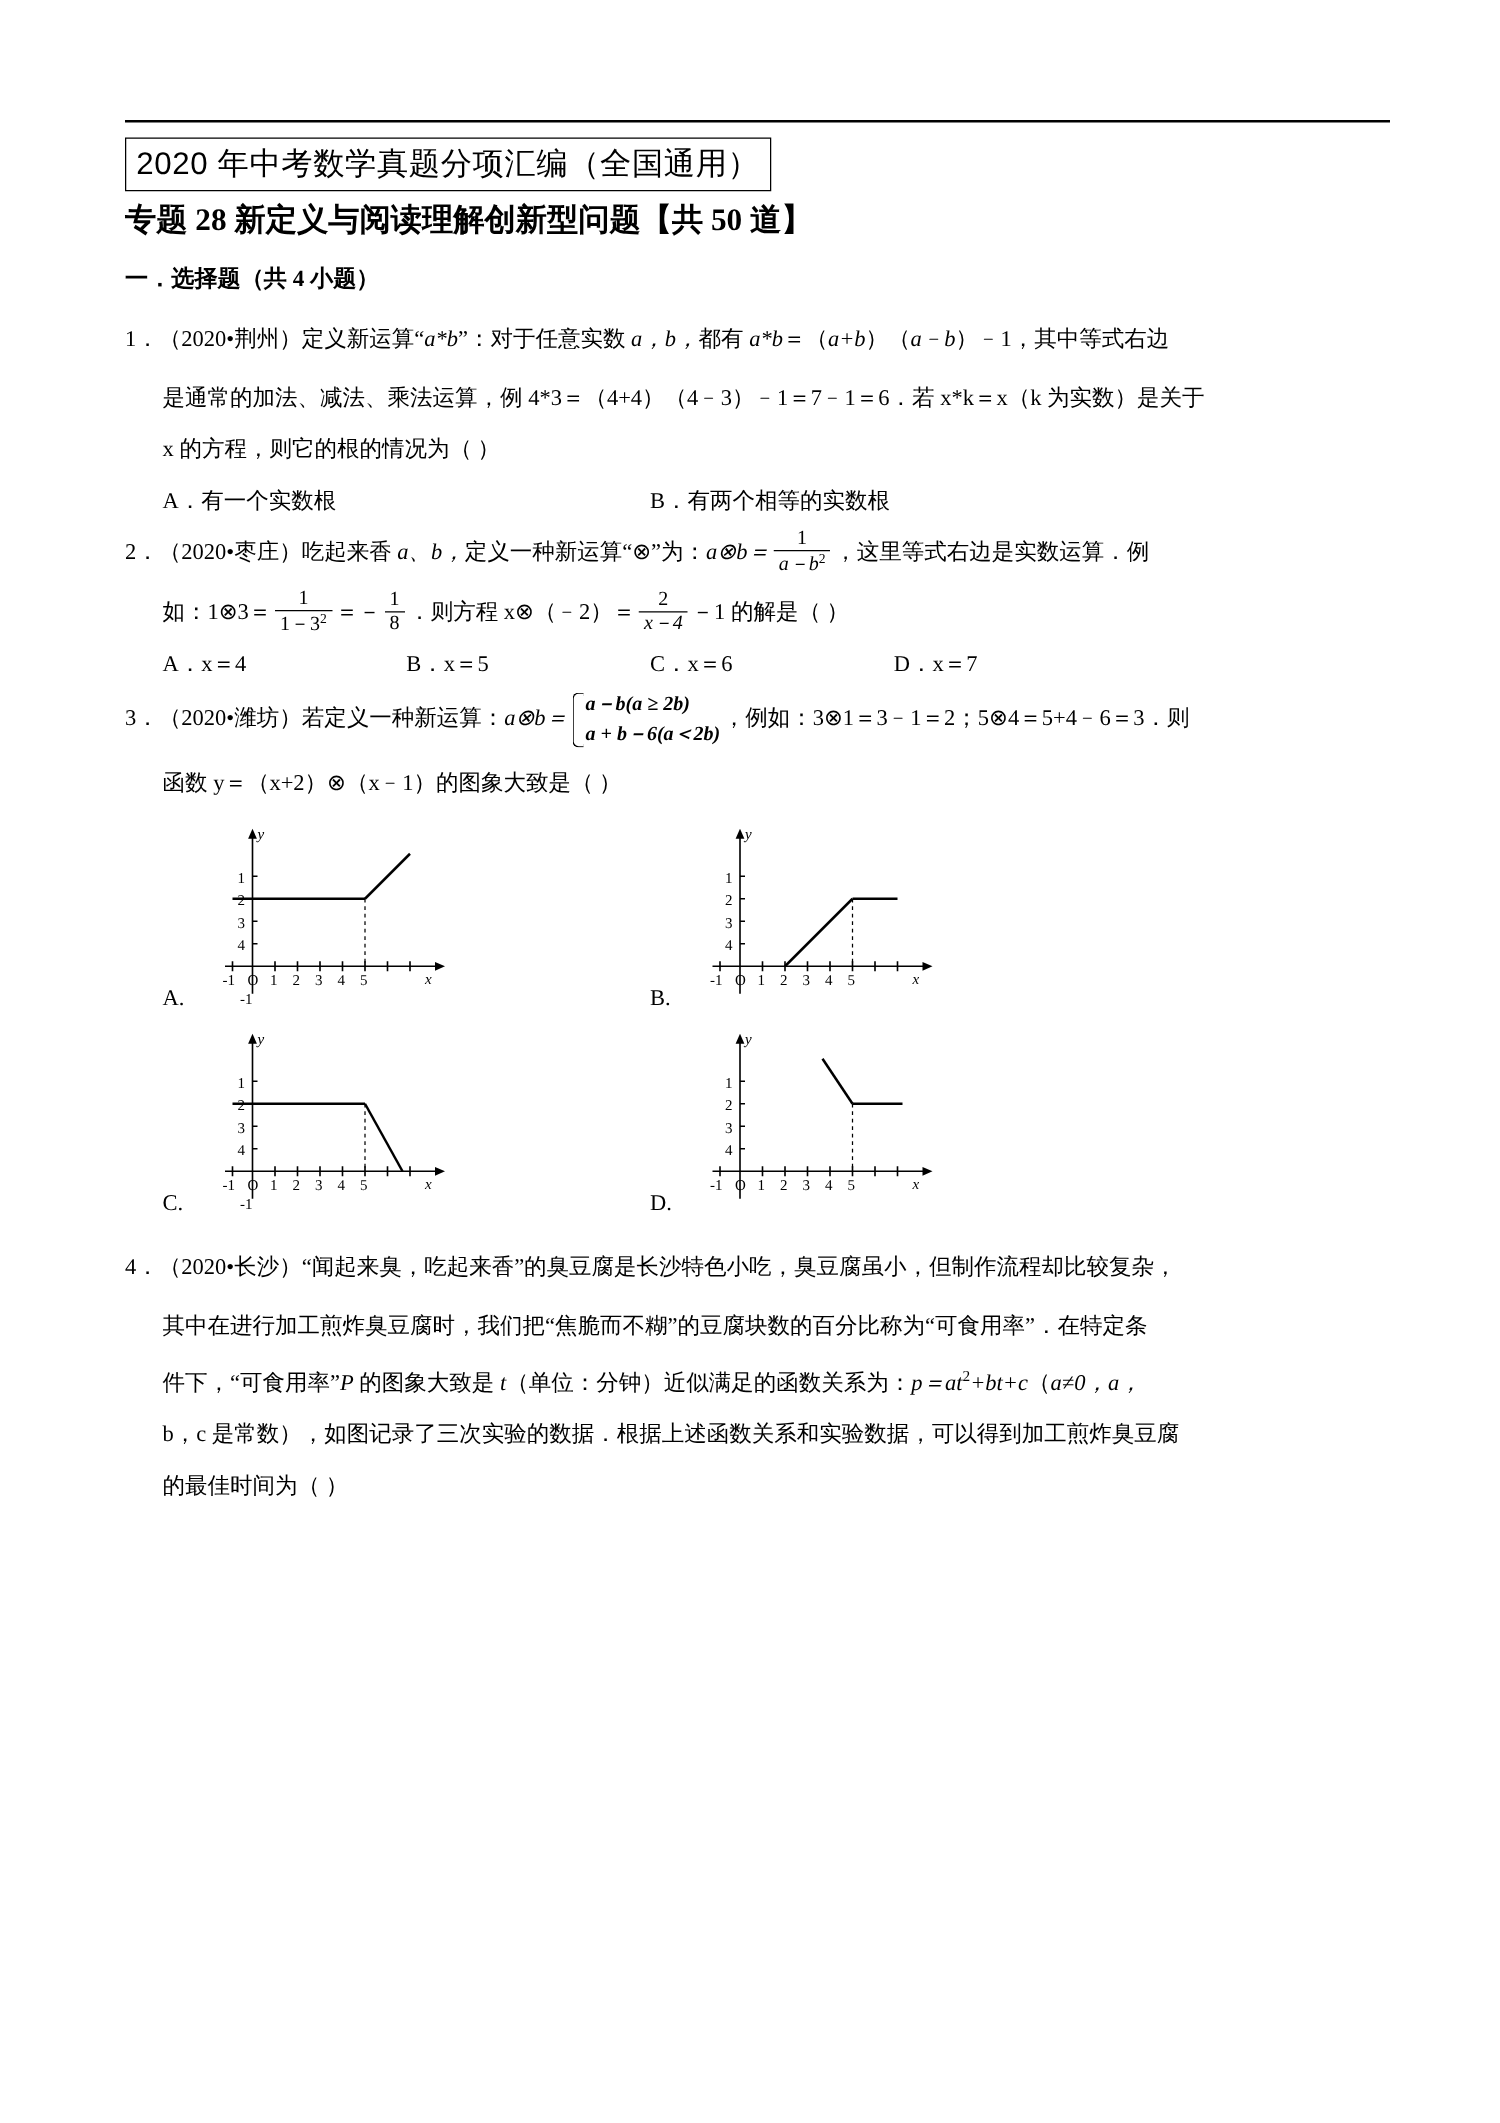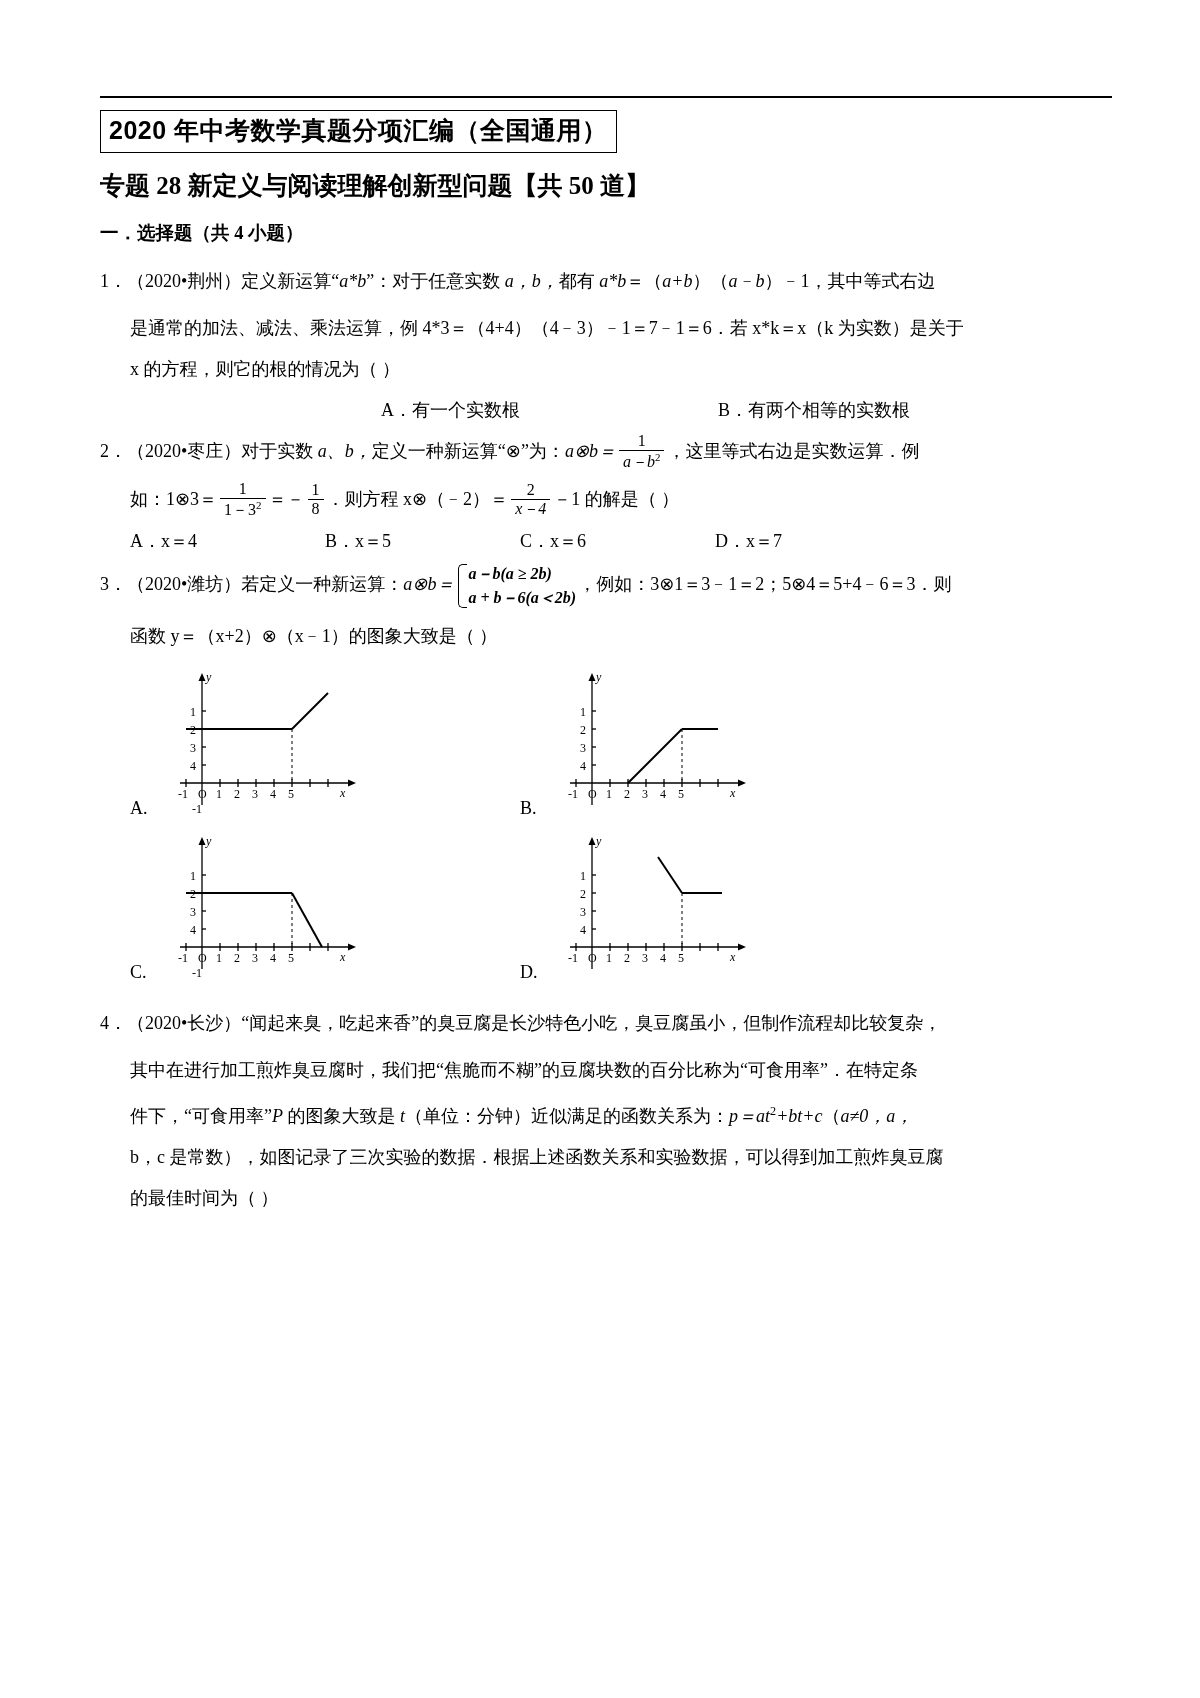--- a/index.html
+++ b/index.html
@@ -31,24 +31,23 @@
   .top-rule {
     border-top: 2px solid #000;
     width: 1012px;
     margin-bottom: 12px;
   }
   .title-box {
     display: inline-block;
     border: 1px solid #000;
     padding: 3px 8px 5px 8px;
     font-family: "Liberation Sans", sans-serif;
-    font-weight: bold;
+    font-weight: normal;
     font-size: 25px;
     letter-spacing: 0.5px;
-    margin-bottom: 10px;
   }
   .subtitle {
     text-align: left;
     font-weight: bold;
     font-size: 25px;
     margin: 6px 0 18px 0;
     font-family: "Liberation Serif", serif;
   }
   .section-head {
     font-weight: bold;
@@ -65,21 +64,21 @@
     font-size: 18px;
     line-height: 41px;
   }
   i { font-family: "Liberation Serif", serif; font-style: italic; }
   .opts-row {
     margin-left: 30px;
     font-size: 18px;
     line-height: 41px;
     display: flex;
   }
-  .opt2 { width: 390px; text-align: right; }
+  .opt2 { width: 390px; }
   .opt4 { width: 195px; }
   .frac {
     display: inline-block;
     vertical-align: middle;
     text-align: center;
     font-size: 16px;
     line-height: 1.15;
     margin: 0 3px;
     position: relative;
     top: -1px;
@@ -159,21 +158,21 @@
       <div class="q-body">x 的方程，则它的根的情况为（        ）</div>
       <div class="opts-row">
         <div class="opt2">A．有一个实数根</div>
         <div class="opt2">B．有两个相等的实数根</div>
       </div>
     </div>
 
     
     <div>
       <div class="q">
-        <span>2</span>．<span>（2020•枣庄）</span><span>对于实数 </span><i>a、b，</i><span>定义一种新运算“⊗”为：</span><i>a⊗b＝</i><span class="frac"><span class="num">1</span><span class="den"><i>a－b</i><sup>2</sup></span></span><span>，这里等式右边是实数运算．例</span>
+        <span>2</span>．<span>（2020•枣庄）</span><span>吃起来香 </span><i>a、b，</i><span>定义一种新运算“⊗”为：</span><i>a⊗b＝</i><span class="frac"><span class="num">1</span><span class="den"><i>a－b</i><sup>2</sup></span></span><span>，这里等式右边是实数运算．例</span>
       </div>
       <div class="q-body">
         <span>如：1⊗3＝</span><span class="frac"><span class="num">1</span><span class="den"><span>1－3</span><sup>2</sup></span></span><span>＝－</span><span class="frac"><span class="num">1</span><span class="den">8</span></span><span>．则方程 x⊗（﹣2）＝</span><span class="frac"><span class="num">2</span><span class="den"><i>x－4</i></span></span><span>－1 的解是（        ）</span>
       </div>
       <div class="opts-row">
         <div class="opt4">A．x＝4</div>
         <div class="opt4">B．x＝5</div>
         <div class="opt4">C．x＝6</div>
         <div class="opt4">D．x＝7</div>
       </div>

